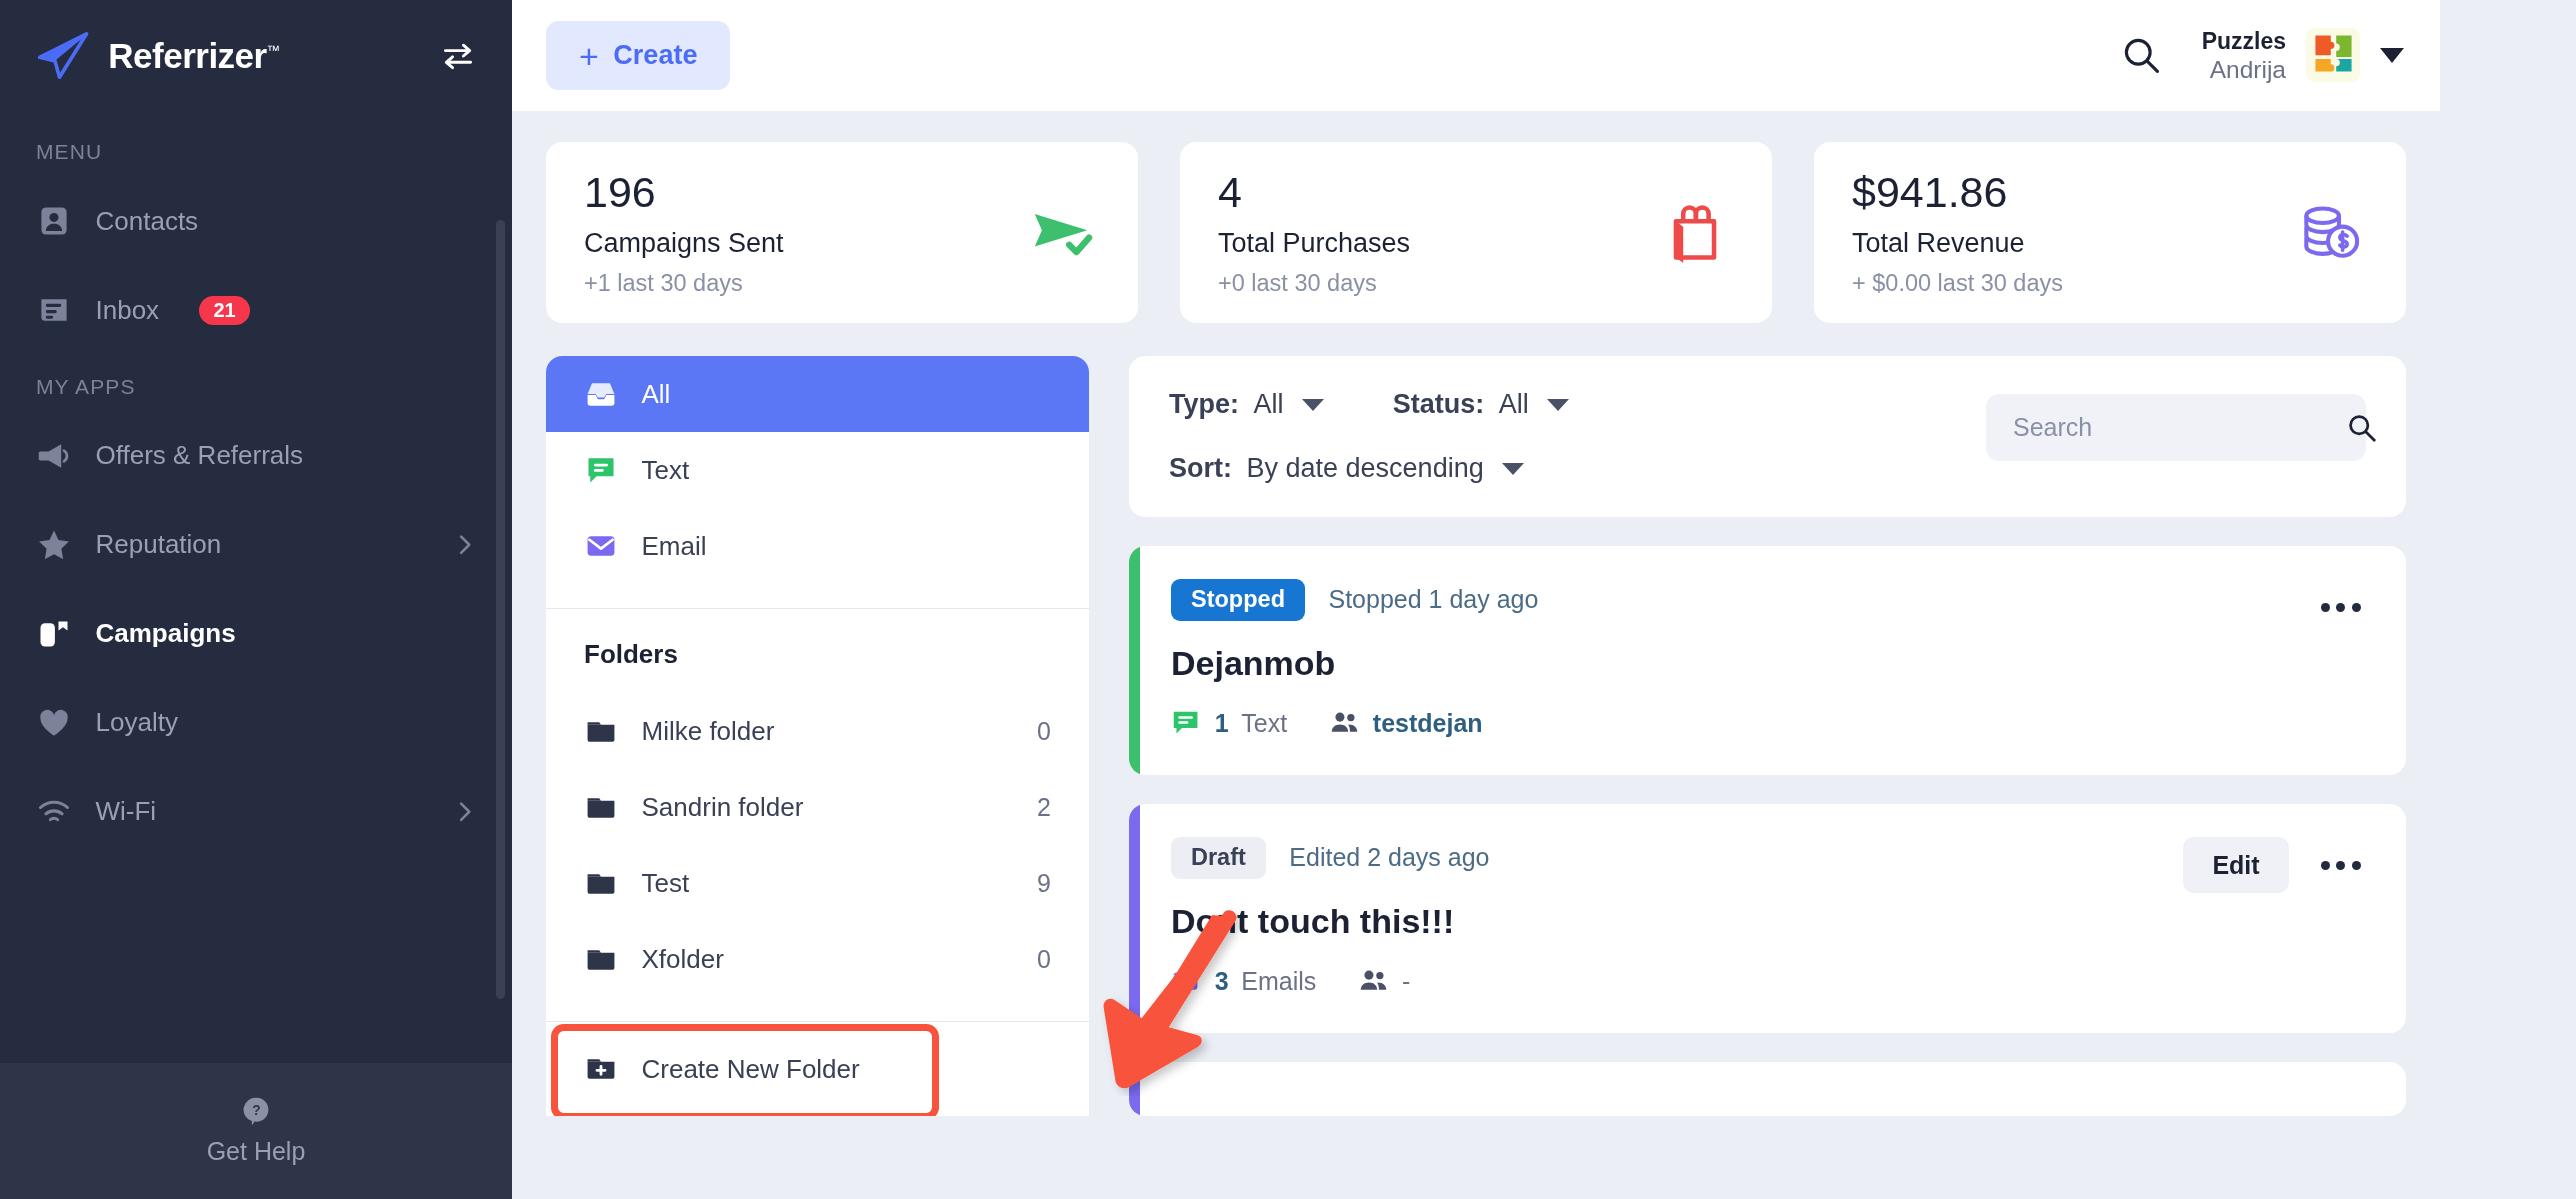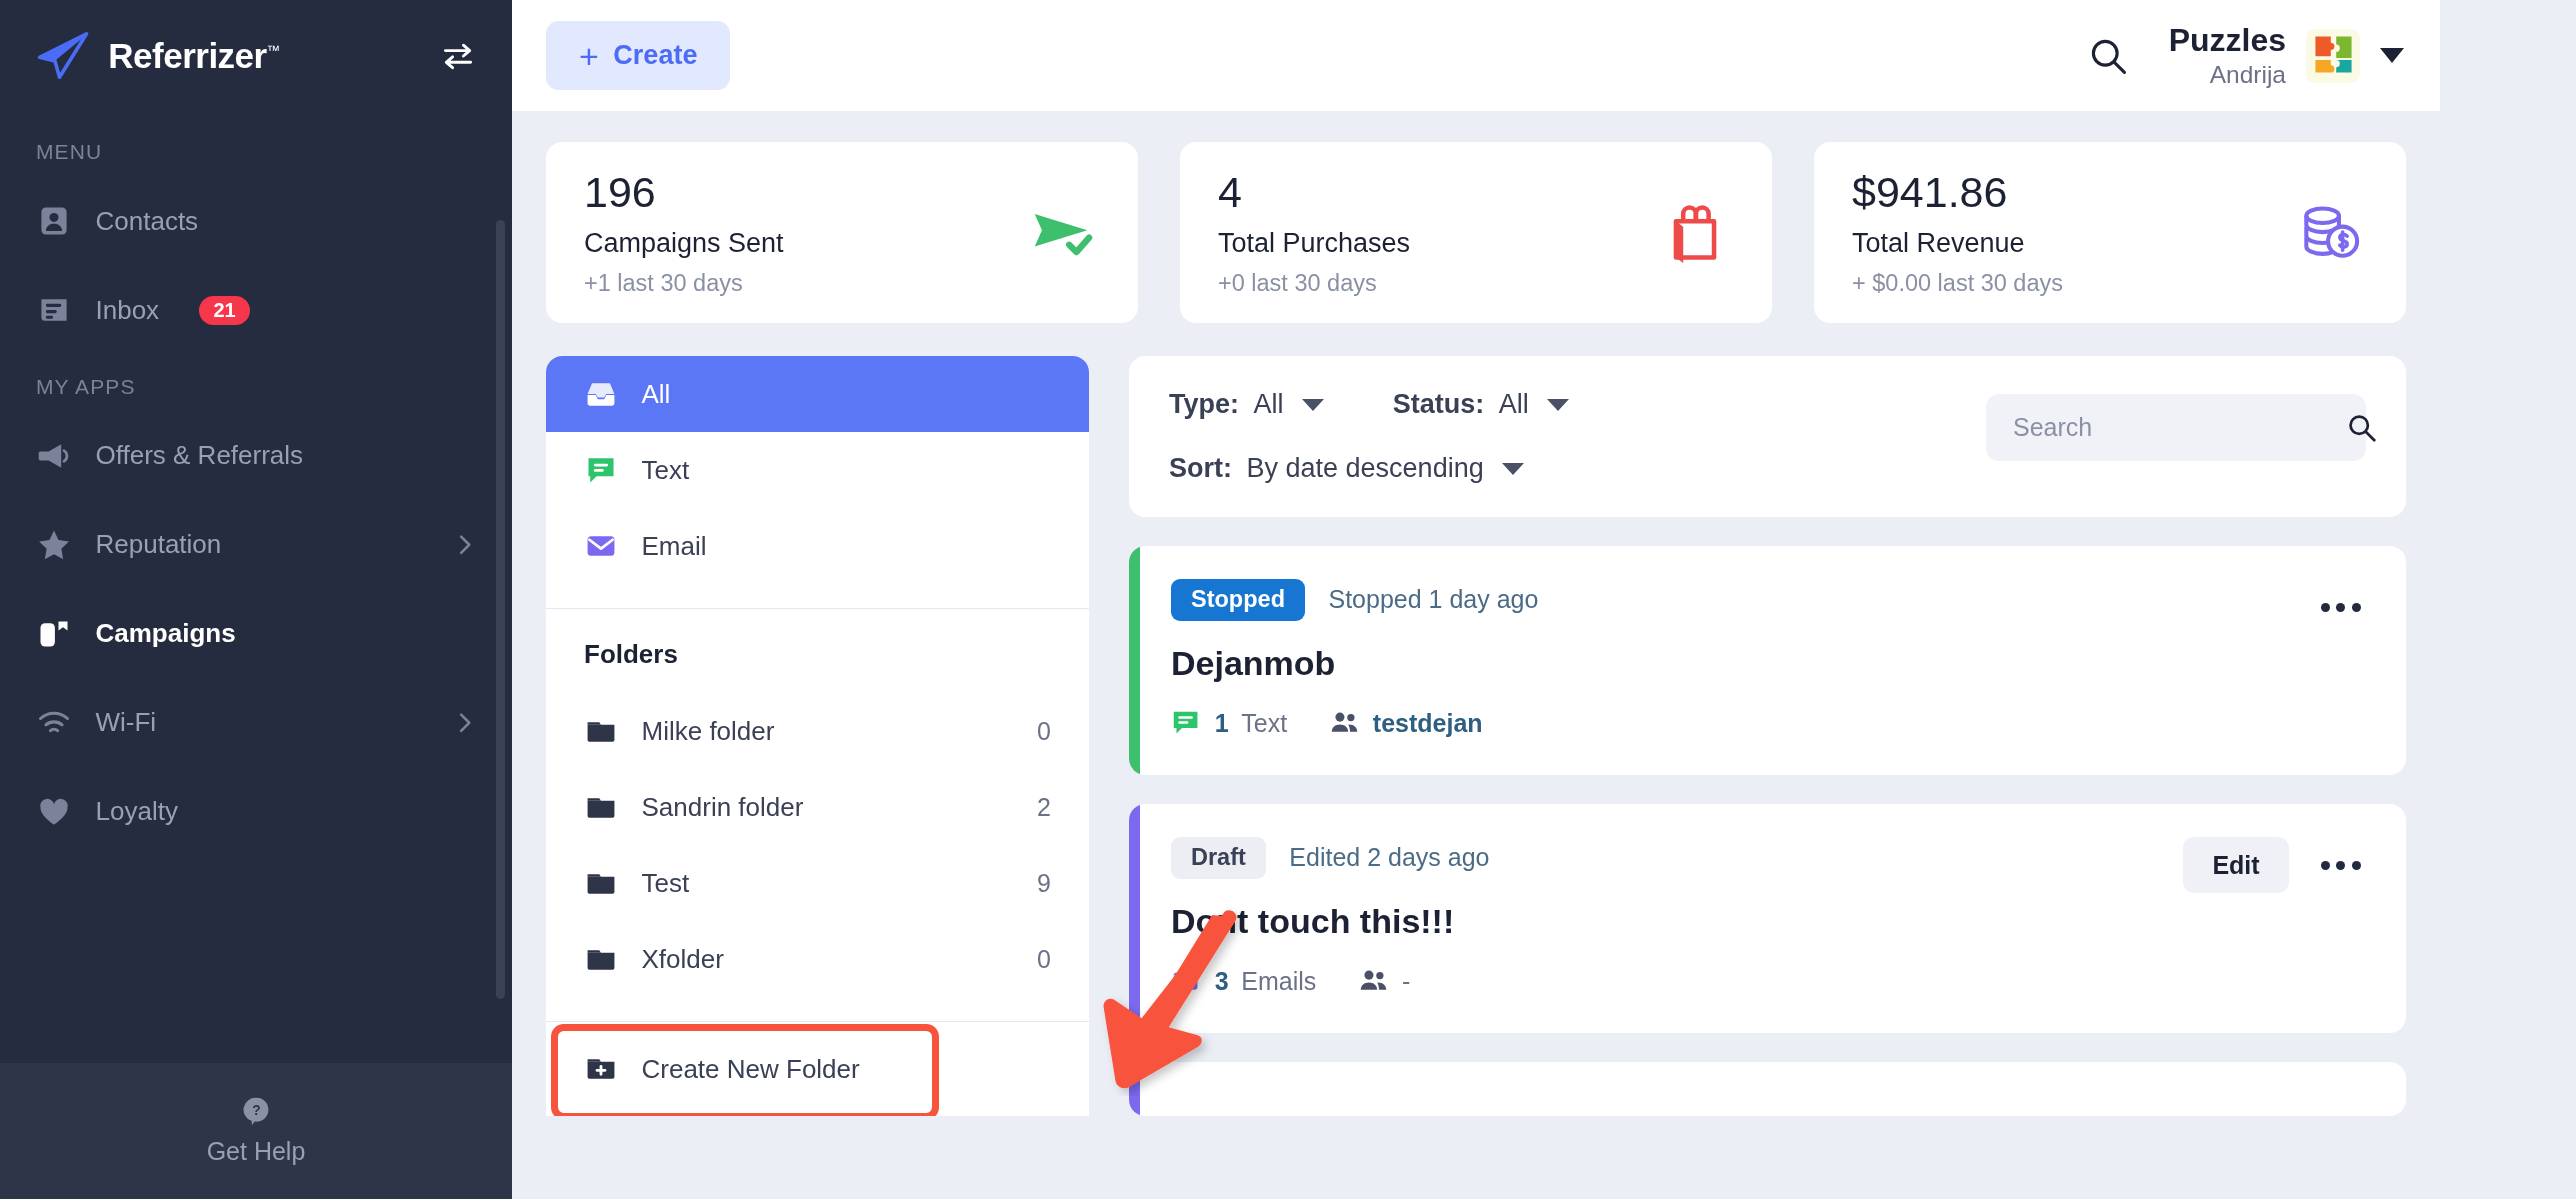--- a/index.html
+++ b/index.html
@@ -74,21 +74,21 @@
     background: #e2e8fd; color: #4a6cf7; border: none; border-radius: 12.7px;
     height: 69px; padding: 0 33px; font-size: 27px; font-weight: bold;
     display: flex; align-items: center; gap: 14.5px; cursor: pointer;
     font-family: "Liberation Sans", sans-serif;
   }
   .create-plus { font-size: 34px; font-weight: normal; line-height: 1; }
   .topbar-right { margin-left: auto; display: flex; align-items: center; gap: 40px; }
   .top-search-ico { width: 42px; height: 42px; color: #1c2233; cursor: pointer; }
   .user-chip { display: flex; align-items: center; gap: 20px; cursor: pointer; }
   .user-names { display: flex; flex-direction: column; align-items: flex-end; line-height: 1.22; }
-  .user-name-1 { font-size: 32px; color: #1c2233; font-weight: bold; }
+  .user-name-1 { font-size: 23px; color: #1c2233; font-weight: bold; }
   .user-name-2 { font-size: 24.5px; color: #6b7186; }
   .avatar {
     width: 54px; height: 54px; border-radius: 9px; background: #fbfae4;
     display: flex; align-items: center; justify-content: center; overflow: hidden;
   }
   .caret-down { width: 0; height: 0; border-left: 12.7px solid transparent;
     border-right: 12.7px solid transparent; border-top: 15.4px solid #1c2233; cursor: pointer; }
 
   .content { flex: 1; background: #eceef6; padding: 31px 34px 0 34px; overflow: hidden; }
 
@@ -290,41 +290,41 @@
           <svg viewBox="0 0 40 40" width="36" height="36" fill="currentColor">
             <rect x="5" y="8" width="16" height="26" rx="5"></rect>
             <path d="M25 6h10v10l-5-3.5-5 3.5z"></path>
           </svg>
         </span>
         <span class="sb-lbl">Campaigns</span>
       </div>
 
       <div class="sb-item">
         <span class="sb-ico">
+          <svg viewBox="0 0 40 40" width="36" height="36" fill="currentColor">
+            <path d="M20 34S5 24.5 5 15.5A7.5 7.5 0 0 1 20 11a7.5 7.5 0 0 1 15 4.5C35 24.5 20 34 20 34z"></path>
+          </svg>
+        </span>
+        <span class="sb-lbl">Loyalty</span>
+      </div>
+
+      <div class="sb-item">
+        <span class="sb-ico">
           <svg viewBox="0 0 40 40" width="36" height="36" fill="none" stroke="currentColor" stroke-width="3.4" stroke-linecap="round">
             <path d="M5 15a22 22 0 0 1 30 0"></path>
             <path d="M11 22a14 14 0 0 1 18 0"></path>
             <path d="M16 28.5a6 6 0 0 1 8 0"></path>
           </svg>
         </span>
         <span class="sb-lbl">Wi-Fi</span>
         <span class="sb-chev">
           <svg viewBox="0 0 26 26" width="23.5" height="23.5">
               <path d="M9 4l9 9-9 9" stroke="currentColor" stroke-width="2.8" fill="none" stroke-linecap="round" stroke-linejoin="round"></path>
             </svg>
         </span>
-      </div>
-
-      <div class="sb-item">
-        <span class="sb-ico">
-          <svg viewBox="0 0 40 40" width="36" height="36" fill="currentColor">
-            <path d="M20 34S5 24.5 5 15.5A7.5 7.5 0 0 1 20 11a7.5 7.5 0 0 1 15 4.5C35 24.5 20 34 20 34z"></path>
-          </svg>
-        </span>
-        <span class="sb-lbl">Loyalty</span>
       </div>
     </div>
 
     <div class="sb-help">
       <span class="help-ico">
         <svg viewBox="0 0 36 36" width="33" height="33" fill="currentColor">
           <path d="M18 2a13 13 0 0 1 0 26 13 13 0 0 1-2-.15L13 32l-.2-4.7A13 13 0 0 1 18 2z"></path>
           <text x="18" y="21" font-size="15" font-weight="bold" text-anchor="middle" fill="#2e3549" font-family="Liberation Sans, sans-serif">?</text>
         </svg>
       </span>

